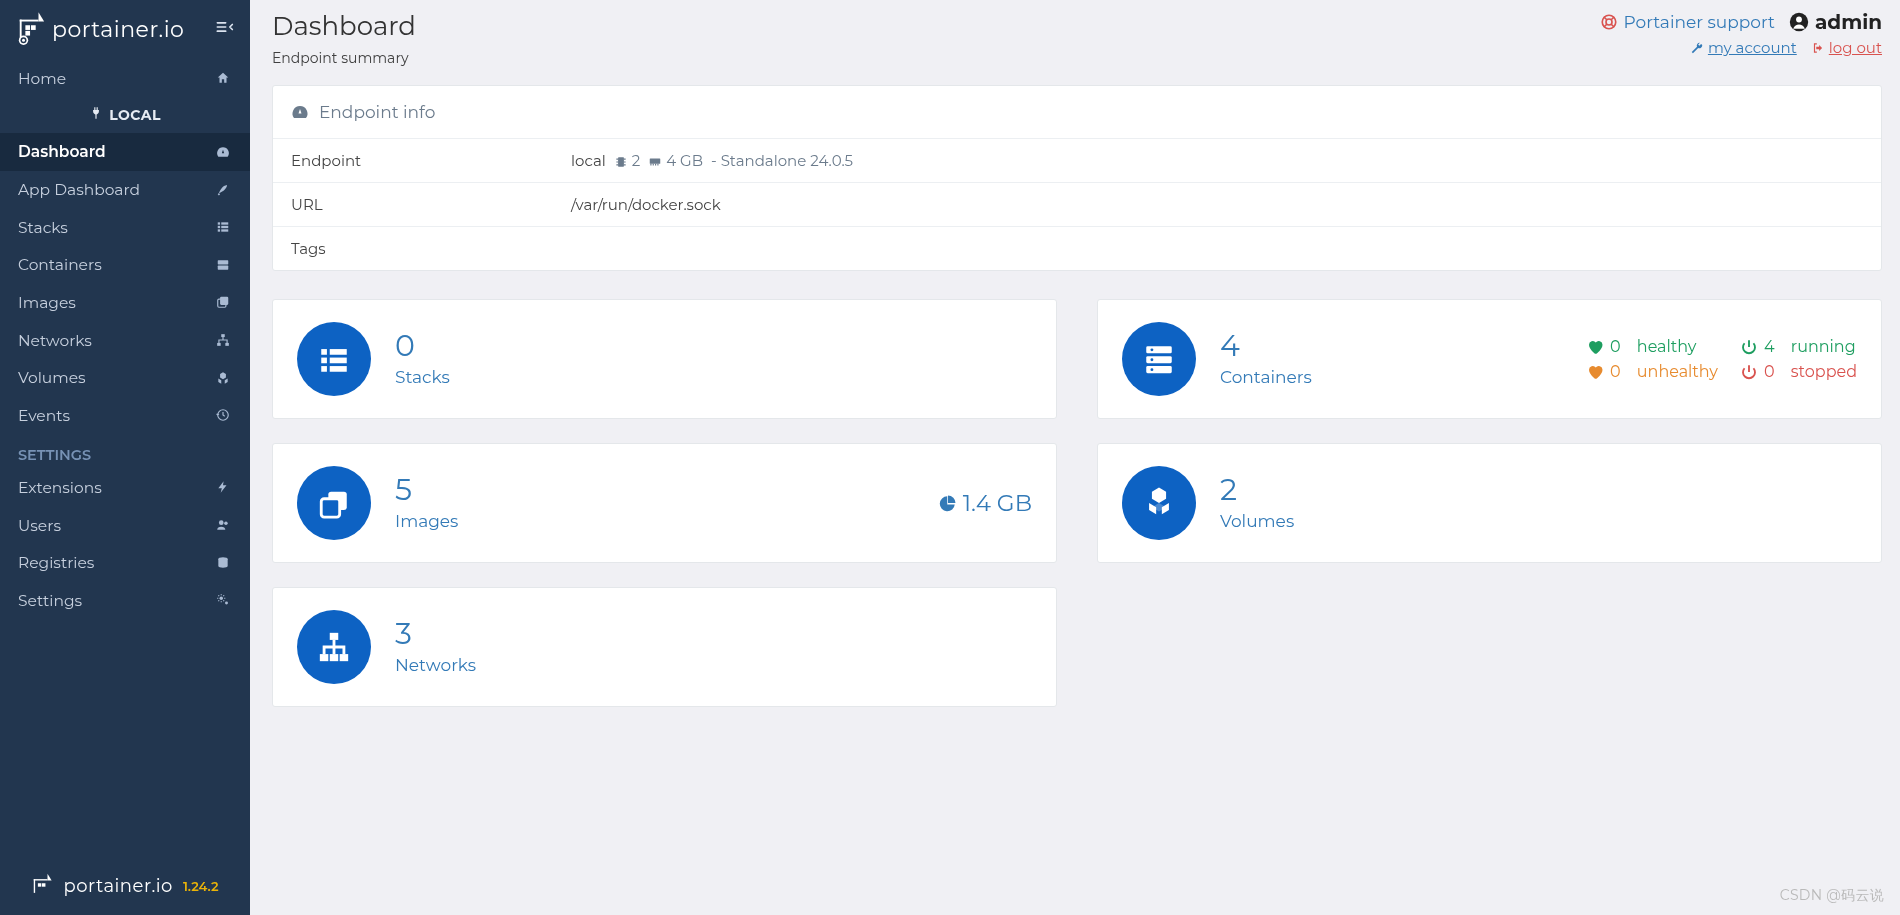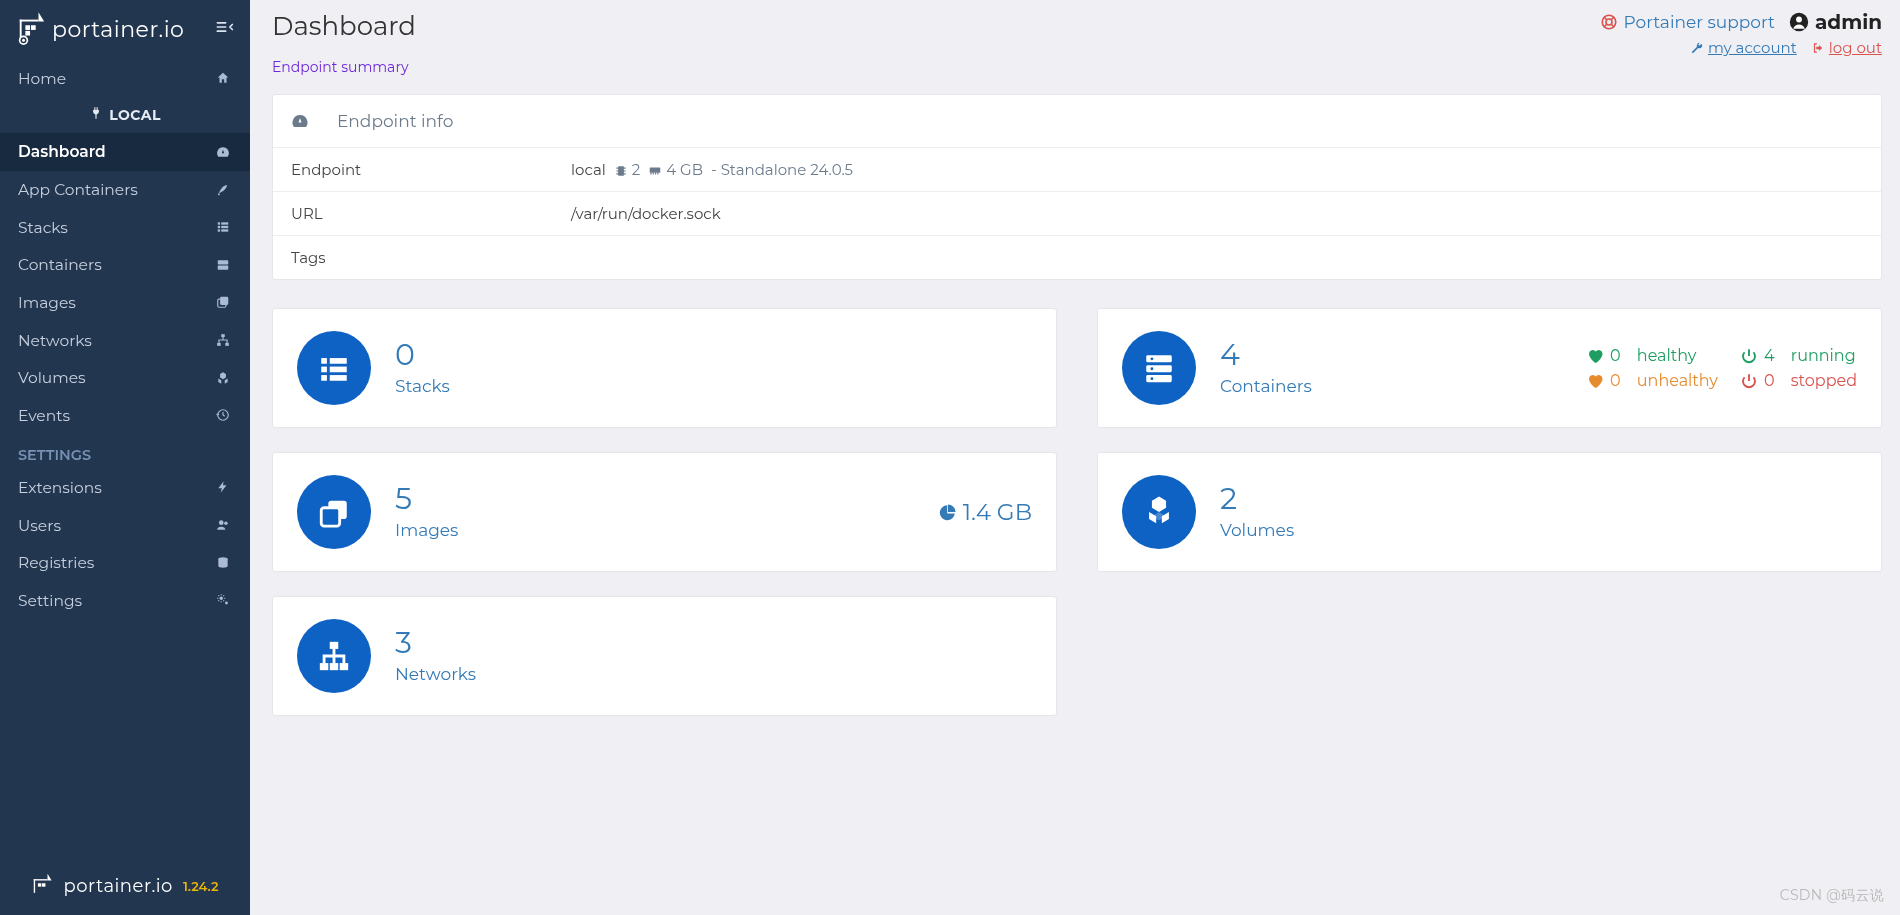--- a/index.html
+++ b/index.html
@@ -22,32 +22,32 @@
 .nav .settings-header { color:#7792b5; font-weight:600; font-size:14.5px; padding:10px 18px 4px 18px; cursor:default; }
 
 .sidebar-footer { margin-top:auto; display:flex; align-items:center; justify-content:center; gap:10px; padding:14px 0 16px 0; color:#d9e1ee; }
 .sidebar-footer .brand-text { font-size:18px; }
 .version { font-size:13px; font-weight:600; color:#eab308; }
 
 
 .main { margin-left:250px; padding:10px 18px 30px 22px; }
 .topbar { display:flex; justify-content:space-between; align-items:flex-start; }
 .page-title { font-size:26px; font-weight:400; color:#333; }
-.page-sub { font-size:14px; color:#6d28d9; margin-top:16px; }
+.page-sub { font-size:14px; color:#404040; margin-top:7px; }
 .top-right { text-align:center; font-size:17px; }
 .tr-line1 { display:flex; align-items:center; justify-content:flex-end; gap:14px; }
 .support-link { color:#337ab7; display:flex; align-items:center; gap:6px; }
 .user-chip { display:flex; align-items:center; gap:6px; font-weight:700; font-size:20px; color:#222; }
 .tr-line2 { display:flex; justify-content:flex-end; gap:14px; margin-top:4px; font-size:15px; }
 .account-link { color:#337ab7; text-decoration:underline; display:flex; align-items:center; gap:4px; }
 .logout-link { color:#d9534f; text-decoration:underline; display:flex; align-items:center; gap:4px; }
 
 
 .panel { background:#fff; border:1px solid #e4e7ea; border-radius:3px; margin-top:18px; }
-.panel-header { padding:16px 18px; border-bottom:1px solid #eceff2; display:flex; align-items:center; gap:28px; color:#6b7b8c; font-size:17px; }
+.panel-header { padding:16px 18px; border-bottom:1px solid #eceff2; display:flex; align-items:center; gap:10px; color:#6b7b8c; font-size:17px; }
 .panel-body { }
 .row { display:flex; border-bottom:1px solid #eceff2; }
 .row:last-child { border-bottom:none; }
 .row .key { width:280px; padding:12px 18px; color:#444; font-size:15px; }
 .row .val { flex:1; padding:12px 18px; color:#444; font-size:15px; display:flex; gap:8px; align-items:center; flex-wrap:wrap; }
 .muted { color:#6b7b8c; }
 
 
 .tiles { display:flex; gap:40px; margin-top:28px; align-items:flex-start; }
 .col { flex:1; display:flex; flex-direction:column; gap:24px; }
@@ -112,21 +112,21 @@
         </svg>
       <span>LOCAL</span>
     </li>
     <li class="active">
       <span>Dashboard</span>
       <span class="ico"><svg class="ico14" viewBox="0 0 24 24" fill="currentColor">
             <path d="M12 4a10 10 0 00-8 16h16a10 10 0 00-8-16zm0 4l2 6h-4z"></path>
           </svg></span>
     </li>
     <li>
-      <span>App Containers</span>
+      <span>App Dashboard</span>
       <span class="ico"><svg class="ico14" viewBox="0 0 24 24" fill="currentColor">
             <path d="M5 19c2-5 6-13 14-14-1 8-9 12-14 14zm0 0l-2 2 2 2 2-2z"></path>
           </svg></span>
     </li>
     <li>
       <span>Stacks</span>
       <span class="ico"><svg class="ico14" viewBox="0 0 24 24" fill="currentColor">
             <rect x="3" y="4" width="4" height="4"></rect>
             <rect x="9" y="4" width="12" height="4"></rect>
             <rect x="3" y="10" width="4" height="4"></rect>

